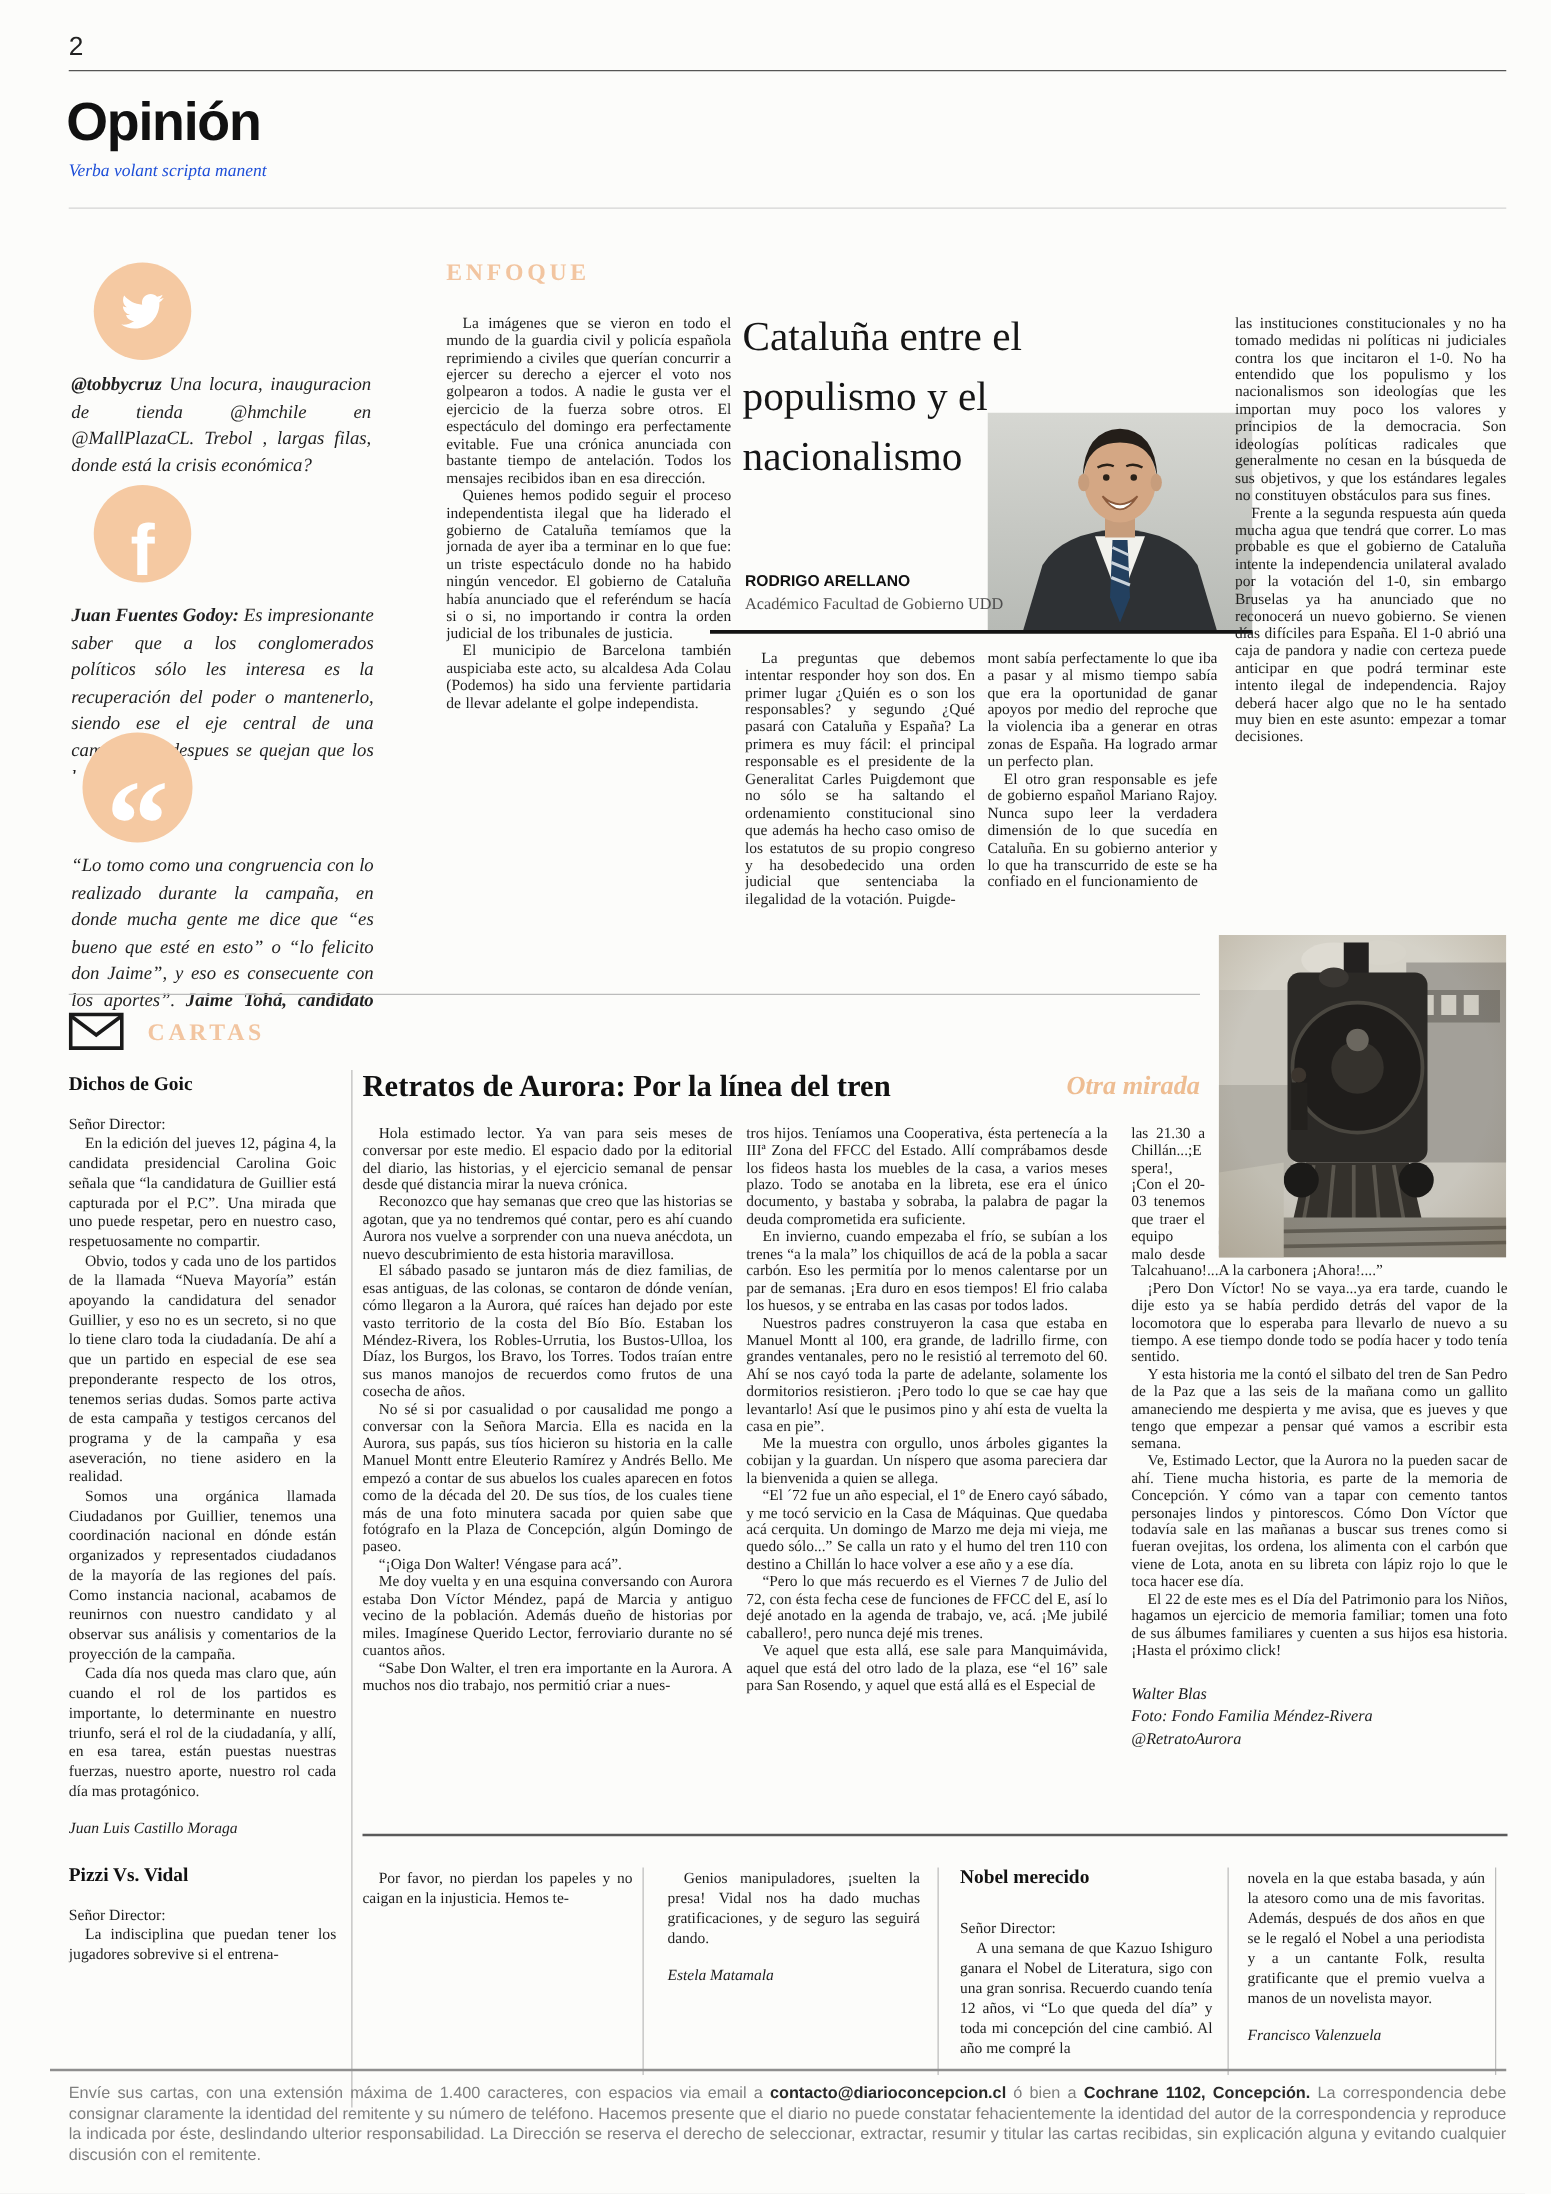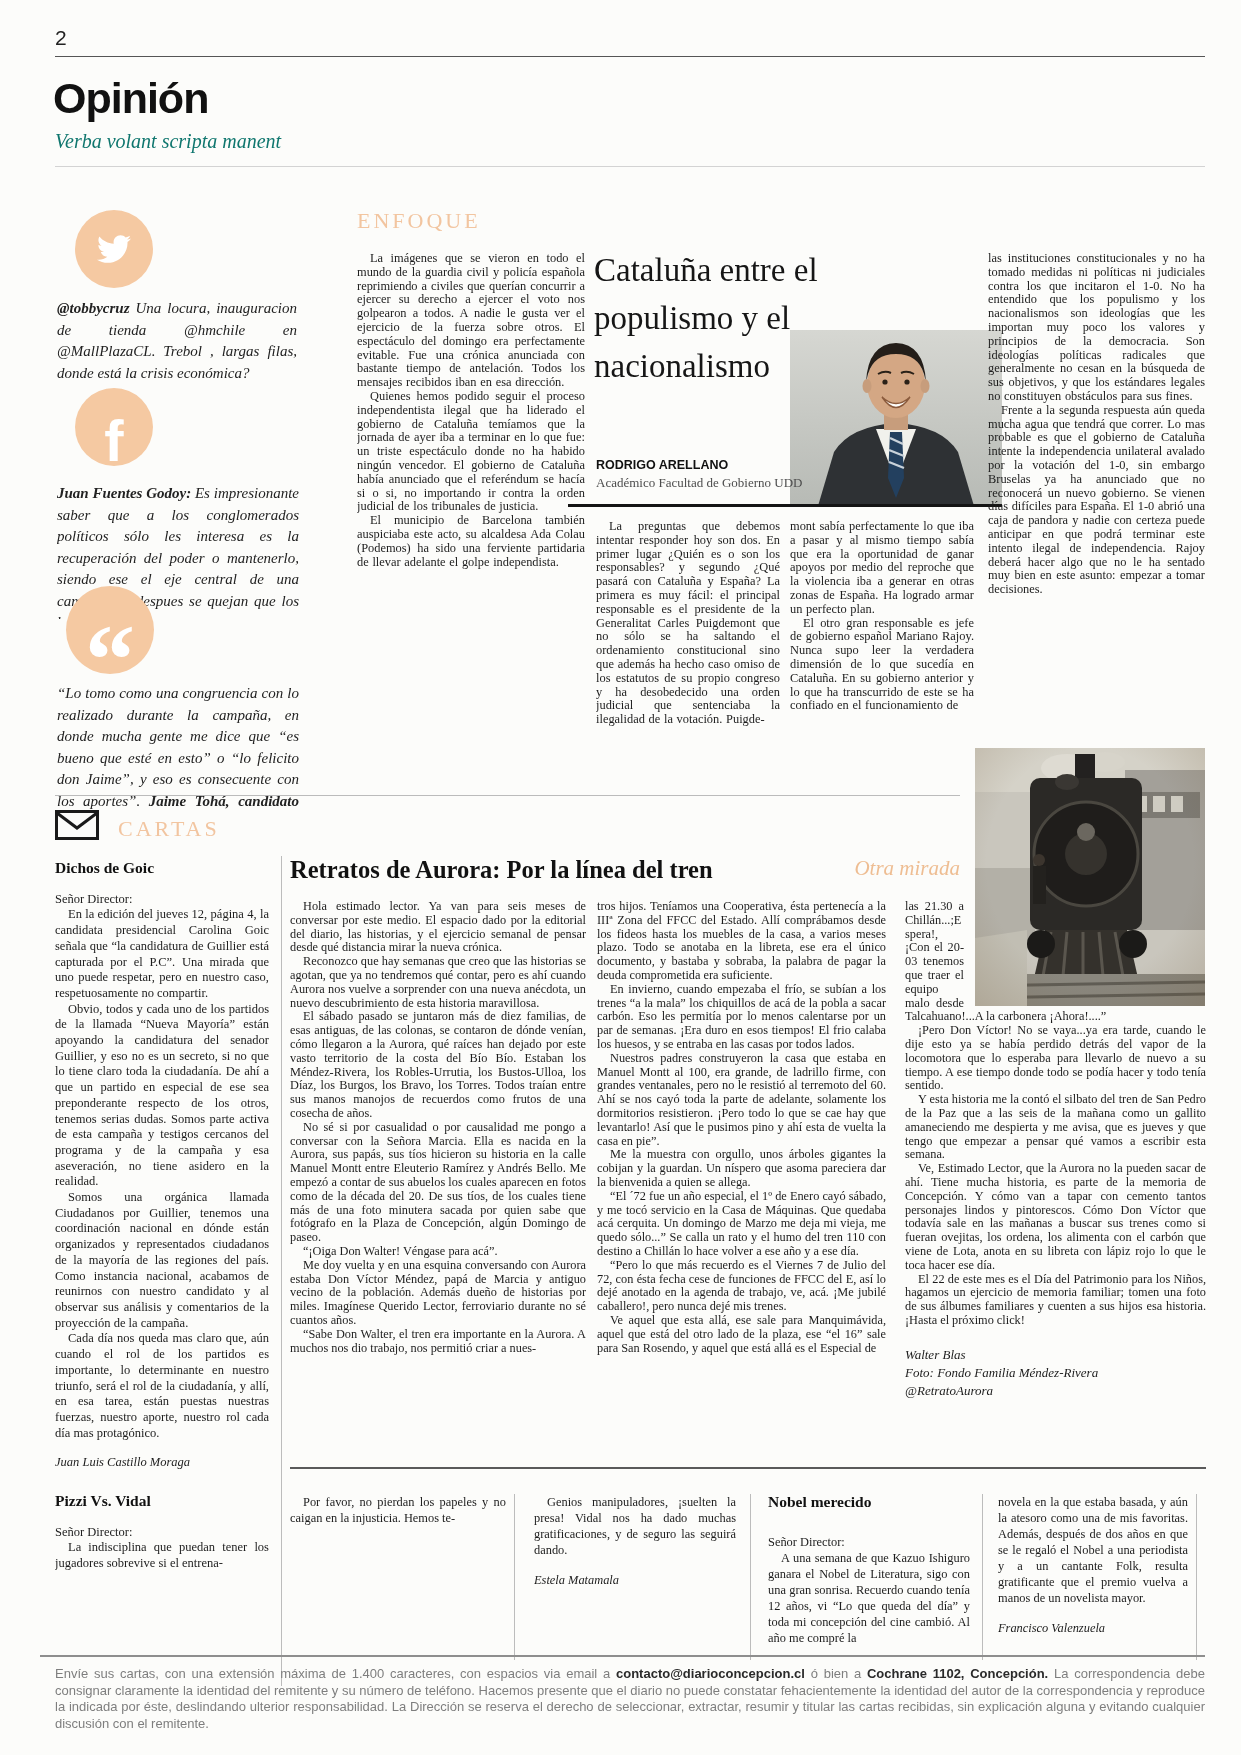--- a/index.html
+++ b/index.html
@@ -7,42 +7,42 @@
          font-family:"Liberation Serif",serif;color:#1c1c1c;}
   .abs{position:absolute;}
   .rule{position:absolute;background:#999;height:1px;}
   p{margin:0;text-indent:13px;}
   p.noind{text-indent:0;}
   .col{text-align:justify;overflow:hidden;}
   
   .pagenum{font-family:"Liberation Sans",sans-serif;font-size:21px;color:#222;}
   .section-title{margin:0;font-family:"Liberation Sans",sans-serif;font-weight:bold;
                  font-size:43px;letter-spacing:-1px;color:#111;}
-  .tagline{font-style:italic;font-size:20px;color:#0f766e;}
+  .tagline{font-style:italic;font-size:14px;color:#1d4ed8;}
   
   .circle{position:absolute;border-radius:50%;background:#f5c9a2;display:flex;
           align-items:center;justify-content:center;overflow:hidden;}
   .social-txt{font-style:italic;font-size:15px;line-height:21.5px;color:#222;}
   .social-txt b{font-style:italic;}
   .fb-f{font-family:"Liberation Sans",sans-serif;font-weight:bold;color:#fff;
         font-size:58px;line-height:1;position:relative;top:14px;}
   .q-glyph{font-weight:bold;color:#fff;font-size:100px;line-height:1;position:relative;top:30px;}
   
-  .peach-label{font-weight:normal;font-size:22px;letter-spacing:3px;color:#f2c5a0;}
+  .peach-label{font-weight:bold;font-size:19px;letter-spacing:3px;color:#f2c5a0;}
   .encol{font-size:12.4px;line-height:13.8px;word-spacing:0.6px;}
   .headline{margin:0;font-weight:normal;font-size:33px;line-height:48px;color:#161616;}
   .byline-name{font-family:"Liberation Sans",sans-serif;font-weight:bold;font-size:12.5px;color:#111;}
   .byline-title{font-size:13px;color:#4d4d4d;}
   
   .letter-title{margin:0 0 16px 0;font-weight:bold;font-size:15.5px;color:#111;}
   .railcol{font-size:12.5px;line-height:15.7px;}
   .retcol{font-size:12.3px;line-height:13.8px;overflow-wrap:break-word;}
   .botcol{font-size:12.4px;line-height:16px;}
   .ret-title{margin:0;font-weight:bold;font-size:24.5px;color:#111;}
-  .kicker{font-weight:normal;font-style:italic;font-size:21px;color:#eebd92;text-align:right;}
+  .kicker{font-weight:bold;font-style:italic;font-size:21px;color:#eebd92;text-align:right;}
   .sig{font-style:italic;margin-top:14px;text-indent:0;}
   .vline{position:absolute;width:1px;background:#bcbcbc;}
   .photo-spacer{float:right;width:242px;height:110px;}
   .credits{margin-top:18px;font-style:italic;font-size:13px;line-height:18px;}
   
   .footer-text{font-family:"Liberation Sans",sans-serif;font-size:13px;line-height:16.5px;
                color:#7e7e7e;text-align:justify;text-indent:0;}
   .footer-text b{color:#2a2a2a;}
   figure{margin:0;}
 </style>

